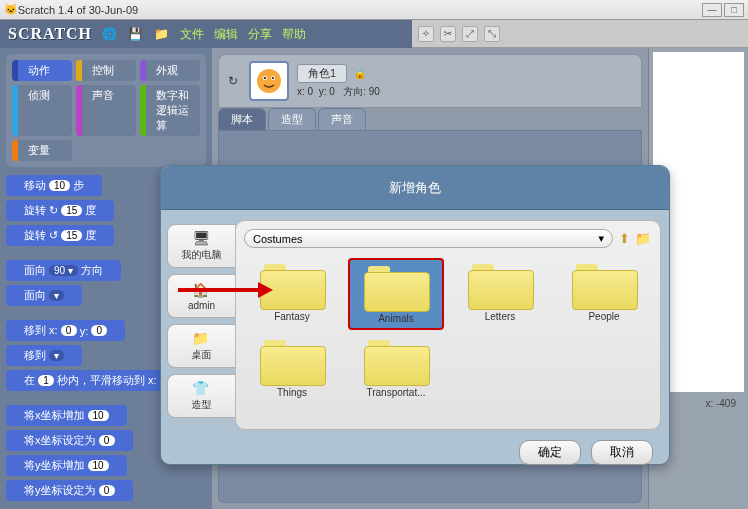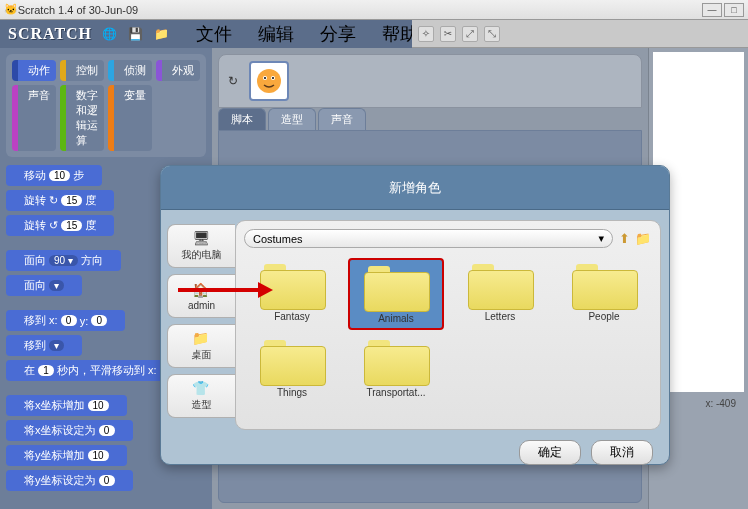--- a/index.html
+++ b/index.html
@@ -3,24 +3,24 @@
 <meta charset="utf-8">
 <style>
 * { margin: 0; padding: 0; box-sizing: border-box; font-family: Arial, sans-serif; }
 body { width: 748px; height: 509px; background: #c9c9c9; overflow: hidden; position: relative; }
 .titlebar { height: 20px; background: linear-gradient(#f0f0f0,#e0e0e0); border-bottom: 1px solid #999; display: flex; align-items: center; padding: 0 4px; font-size: 11px; color: #333; }
 .titlebar-spacer { flex: 1; }
 .win-btn { width: 20px; height: 14px; background: #e8e8e8; border: 1px solid #999; margin-left: 2px; display: inline-flex; align-items: center; justify-content: center; font-size: 9px; color: #444; cursor: pointer; }
 .menubar { height: 28px; background: #5b6d8a; display: flex; align-items: center; padding: 8px 8px; gap: 10px; }
 .logo { font-family: "Comic Sans MS", cursive; font-weight: bold; font-size: 16px; color: #fff; text-shadow: 1px 1px #2d3a52; letter-spacing: 1px; }
 .menu-icon { width: 16px; height: 16px; display: inline-flex; align-items: center; justify-content: center; color: #fff; font-size: 12px; cursor: pointer; }
-.menu-text { color: #000000; font-size: 18px; cursor: pointer; margin-left: 16px; }
+.menu-text { color: #bef264; font-size: 12px; cursor: pointer; }
 .main { display: flex; height: calc(100% - 48px); }
 .left-panel { width: 212px; background: #6d7e99; padding: 6px; }
-.categories { background: #7c8ba3; border-radius: 6px; padding: 6px; display: grid; grid-template-columns: 1fr 1fr 1fr 1fr; gap: 4px; }
+.categories { background: #7c8ba3; border-radius: 6px; padding: 6px; display: grid; grid-template-columns: 1fr 1fr 1fr; gap: 4px; }
 .cat-btn { border-radius: 4px; padding: 3px 4px 3px 10px; font-size: 11px; color: #fff; cursor: pointer; position: relative; background: #6d7e99; border-left: 6px solid #999; }
 .cat-motion { background: #4a6cd4; border-left-color: #2d4aa8; }
 .cat-control { border-left-color: #e1a91a; }
 .cat-looks { border-left-color: #8a55d7; }
 .cat-sensing { border-left-color: #2ca5e2; }
 .cat-sound { border-left-color: #bb42c3; }
 .cat-operators { border-left-color: #5cb712; }
 .cat-pen { border-left-color: #0e9a6c; }
 .cat-vars { border-left-color: #ee7d16; }
 .blocks-area { margin-top: 8px; display: flex; flex-direction: column; gap: 4px; }
@@ -93,22 +93,22 @@
   <span class="tool-i">✂</span>
   <span class="tool-i">⤢</span>
   <span class="tool-i">⤡</span>
 </div>
 
 <div class="main">
   <div class="left-panel">
     <div class="categories">
       <div class="cat-btn cat-motion">动作</div>
       <div class="cat-btn cat-control">控制</div>
+      <div class="cat-btn cat-looks">外观</div>
       <div class="cat-btn cat-sensing">侦测</div>
-      <div class="cat-btn cat-looks">外观</div>
       <div class="cat-btn cat-sound">声音</div>
       <div class="cat-btn cat-operators">数字和逻辑运算</div>
       <div class="cat-btn cat-vars">变量</div>
     </div>
     <div class="blocks-area">
       <div class="block">
           <span>移动</span>
           <span class="num-input">10</span>
           <span>步</span>
         </div>
@@ -175,20 +175,31 @@
       <div class="sprite-thumb">
         <svg viewBox="0 0 30 30">
             <circle cx="15" cy="15" r="12" fill="#f9a83d"></circle>
             <circle cx="11" cy="12" r="2" fill="#fff"></circle>
             <circle cx="19" cy="12" r="2" fill="#fff"></circle>
             <circle cx="11" cy="12" r="1" fill="#000"></circle>
             <circle cx="19" cy="12" r="1" fill="#000"></circle>
             <path d="M10 19 Q15 23 20 19" stroke="#5c3a1a" fill="none" stroke-width="1.5"></path>
           </svg>
       </div>
+      <div class="sprite-info">
+        <div class="sprite-name-row">
+          <span class="sprite-name">角色1</span>
+          <span class="lock-icon">🔒</span>
+        </div>
+        <div style="font-size:10px">
+          <span>x:</span> <span>0</span>
+          &nbsp;<span>y:</span> <span>0</span>
+          &nbsp;&nbsp;<span>方向:</span> <span>90</span>
+        </div>
+      </div>
     </div>
     <div class="tabs">
       <div class="tab active">脚本</div>
       <div class="tab">造型</div>
       <div class="tab">声音</div>
     </div>
     <div class="script-area"></div>
   </div>
 
   <div class="stage-panel">

